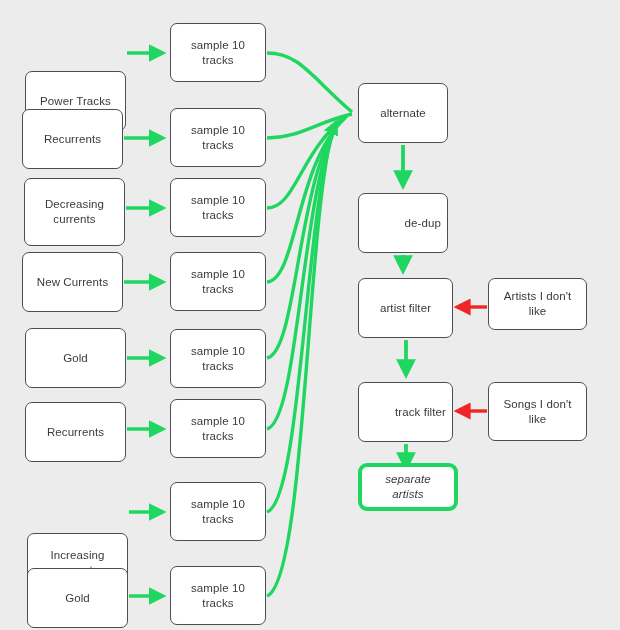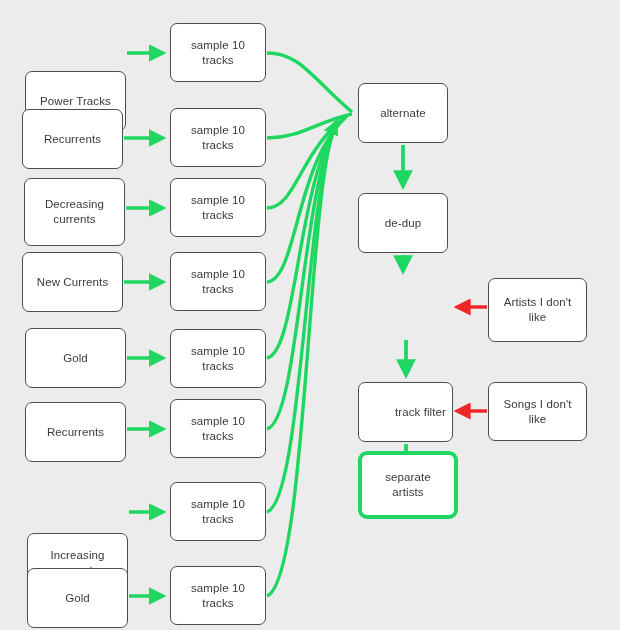--- a/index.html
+++ b/index.html
@@ -159,31 +159,34 @@
 tracks</span>
   </div>
   <div class="node" style="left:170px; top:566px; width:96px; height:59px;">
     <span class="node-label">sample 10
 tracks</span>
   </div>
 
   <div class="node" style="left:358px; top:83px; width:90px; height:60px;">
     <span class="node-label">alternate</span>
   </div>
-  <div class="node" style="left:358px; top:193px; width:90px; height:60px;">
+  <div class="node" style="left:358px; top:193px; width:90px; height:60px;justify-content:flex-end;">
     <span class="node-label">de-dup</span>
+  </div>
+  <div class="node" style="left:358px; top:278px; width:95px; height:60px;">
+    <span class="node-label">artist filter</span>
   </div>
   <div class="node" style="left:358px; top:382px; width:95px; height:60px;justify-content:flex-end;">
     <span class="node-label">track filter</span>
   </div>
-  <div class="node highlight" style="left:358px; top:451px; width:100px; height:68px;">
+  <div class="node highlight" style="left:358px; top:463px; width:100px; height:48px;font-style:italic;">
     <span class="node-label">separate artists</span>
   </div>
 
-  <div class="node" style="left:488px; top:278px; width:99px; height:64px;">
+  <div class="node" style="left:488px; top:278px; width:99px; height:52px;">
     <span class="node-label">Artists I don't
 like</span>
   </div>
   <div class="node" style="left:488px; top:382px; width:99px; height:59px;">
     <span class="node-label">Songs I don't
 like</span>
   </div>
 
 </div>
 

